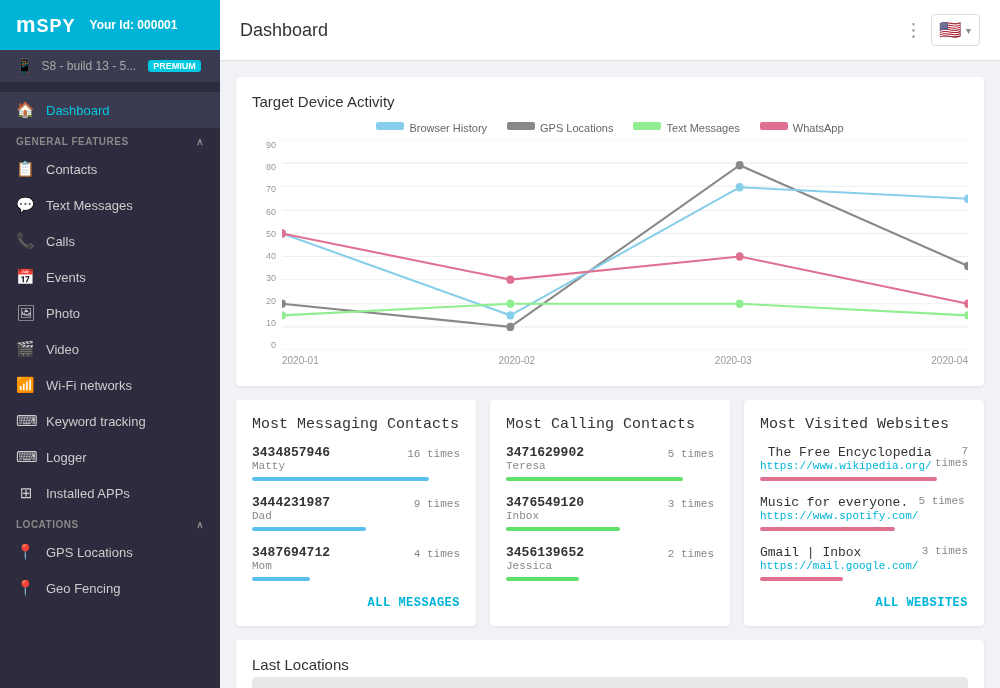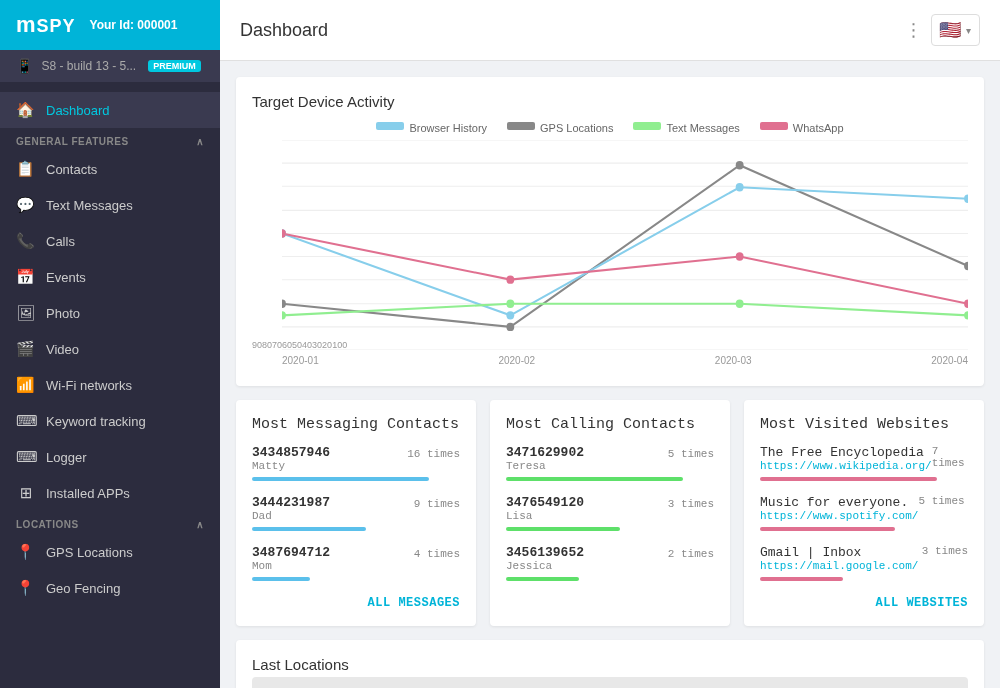--- a/index.html
+++ b/index.html
@@ -147,20 +147,21 @@
     .section-title { font-size: 15px; color: #333; margin-bottom: 4px; font-weight: 500; }
 
     
     .chart-y-labels {
       position: absolute;
       left: 0;
       top: 0;
       bottom: 20px;
       width: 28px;
       display: flex;
+      flex-direction: column;
       justify-content: space-between;
       align-items: flex-end;
       padding-right: 4px;
     }
     .chart-y-labels span { font-size: 9px; color: #999; }
     .chart-x-labels {
       position: absolute;
       left: 30px;
       right: 0;
       bottom: 0;
@@ -401,40 +402,40 @@
           </div>
           <div class="contact-name">Teresa</div>
           <div class="contact-bar" style="width:85%;background:#5ee06a;"></div>
         </div>
 
         <div class="contact-item">
           <div class="contact-meta">
             <span class="contact-number">3476549120</span>
             <span class="contact-times">3 times</span>
           </div>
-          <div class="contact-name">Lisa</div>
+          <div class="contact-name">Inbox</div>
           <div class="contact-bar" style="width:55%;background:#5ee06a;"></div>
         </div>
 
         <div class="contact-item">
           <div class="contact-meta">
             <span class="contact-number">3456139652</span>
             <span class="contact-times">2 times</span>
           </div>
           <div class="contact-name">Jessica</div>
           <div class="contact-bar" style="width:35%;background:#5ee06a;"></div>
         </div>
 
       </div>
 
       <div class="card-third">
         <div class="card-title">Most Visited Websites</div>
 
         <div class="contact-item">
-          <div style="display:flex;justify-content:space-between;">
+          <div style="display:flex;justify-content:space-between;text-align:right;">
             <div>
               <div class="website-title">The Free Encyclopedia</div>
               <div class="website-url">https://www.wikipedia.org/</div>
             </div>
             <span class="contact-times">7 times</span>
           </div>
           <div class="contact-bar" style="width:85%;background:#e07090;"></div>
         </div>
 
         <div class="contact-item">

